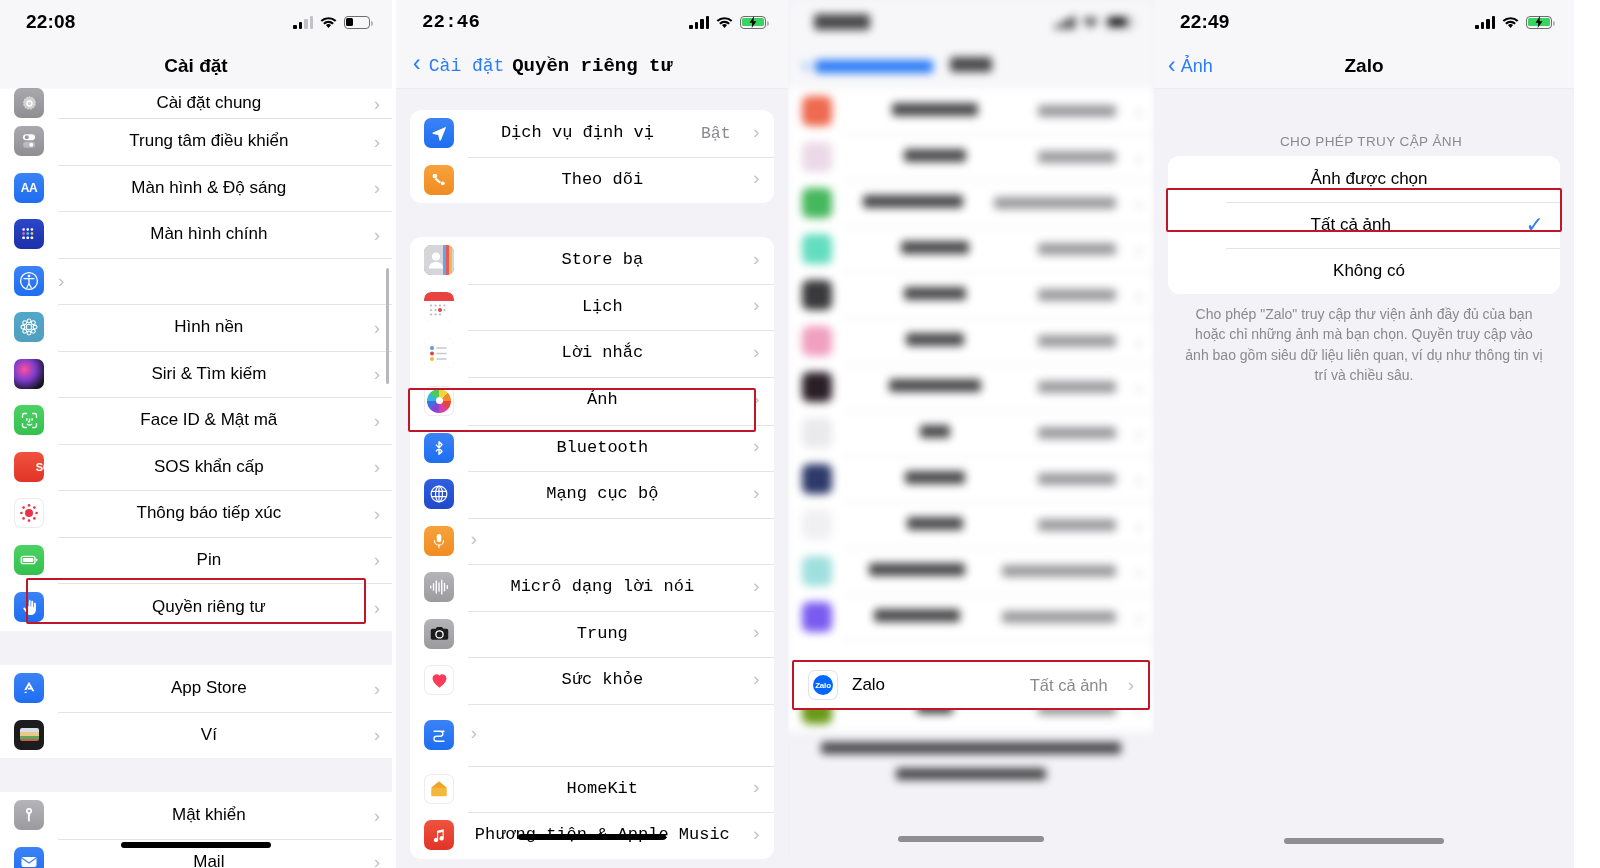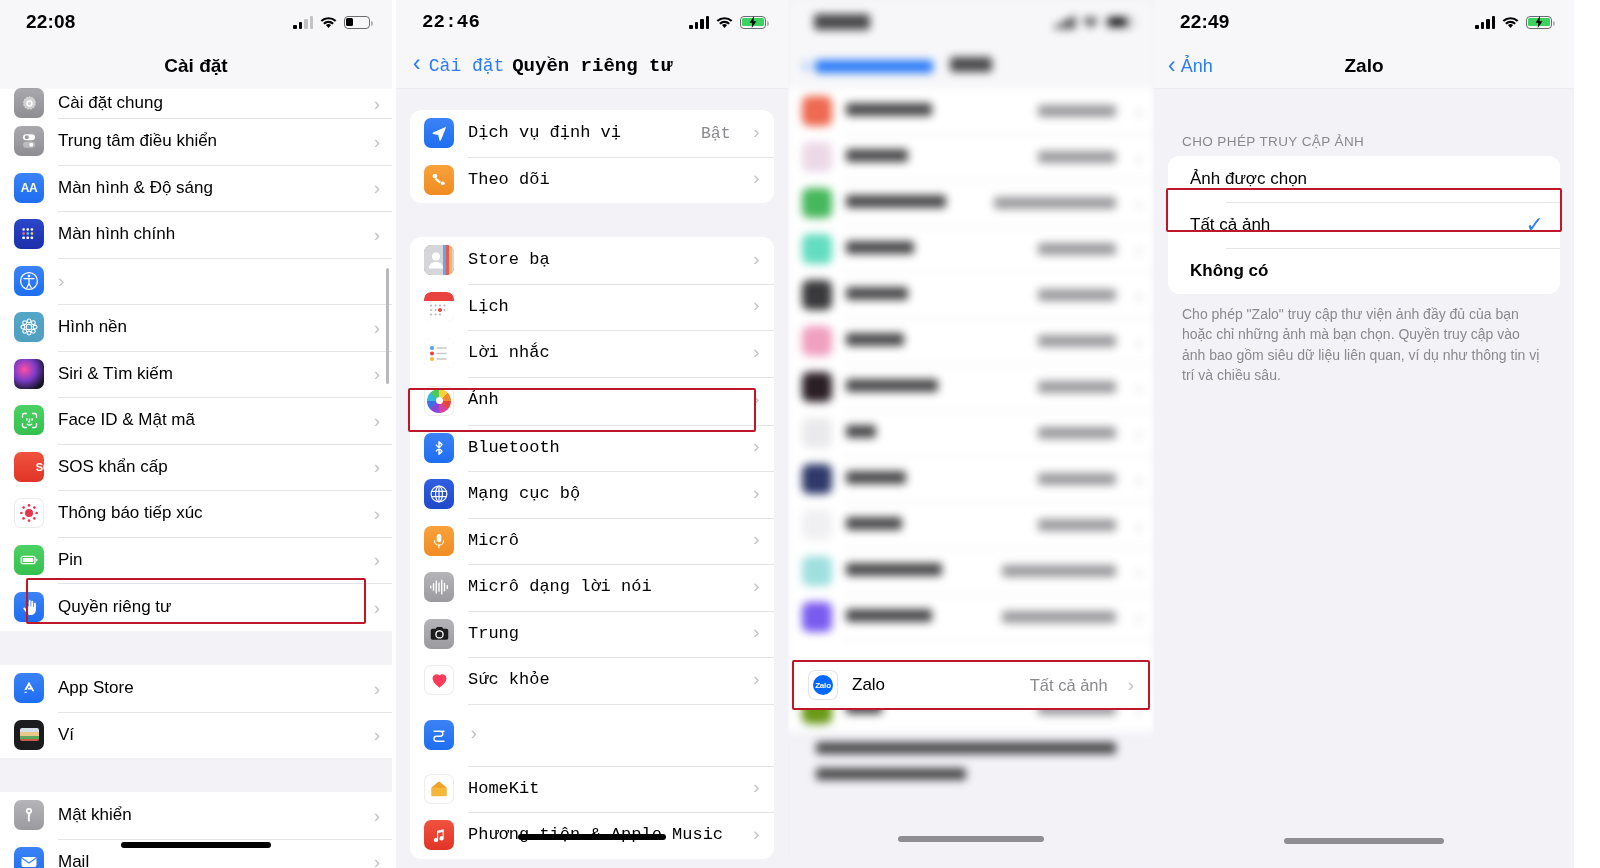--- a/index.html
+++ b/index.html
@@ -64,21 +64,21 @@
     white-space: nowrap;
   }
   .nav-back .chev { font-size: 23px; font-weight: 300; line-height: 1; margin-top:-2px; }
   .nav-title {
     position: absolute; left: 0; right: 0; text-align: center;
     font-size: 19px; font-weight: 700; color: #000;
     pointer-events: none;
   }
 
   
-  .content { position: relative; height: 780px; background: #f2f2f7; overflow: hidden; }
+  .content { position: relative; height: 780px; background: #f2f2f7; overflow: hidden; text-align: center; }
   .group {
     background: #fff; border-radius: 12px; margin: 0 14px;
     overflow: hidden;
   }
   .group.flush { border-radius: 0; margin: 0; }
   .row {
     display: flex; align-items: center; gap: 14px;
     padding: 0 12px 0 14px; min-height: 46.5px;
     position: relative; background: #fff;
   }
@@ -555,21 +555,20 @@
           <span class="arrow">›</span>
         </div>
         <div class="row">
           <span class="ico g-orange">
             <svg width="18" height="18" viewBox="0 0 24 24">
                 <rect x="9" y="2.6" width="6" height="11.2" rx="3" fill="#fff"></rect>
                 <path d="M6 11.5a6 6 0 0 0 12 0" stroke="#fff" stroke-width="1.6" fill="none" stroke-linecap="round"></path>
                 <path d="M12 17.6v3.4" stroke="#fff" stroke-width="1.6" stroke-linecap="round"></path>
               </svg>
           </span>
-          <span class="label">Micrô</span>
           <span class="arrow">›</span>
         </div>
         <div class="row">
           <span class="ico g-grey">
             <svg width="22" height="22" viewBox="0 0 24 24">
                 <g stroke="#fff" stroke-width="1.5" stroke-linecap="round">
                   <path d="M3 11v2M6 8.5v7M9 5.5v13M12 7.5v9M15 4.5v15M18 8v8M21 10.5v3"></path>
                 </g>
               </svg>
           </span>
@@ -799,21 +798,21 @@
       <div class="spacer-lg"></div>
       <div class="sec-header">CHO PHÉP TRUY CẬP ẢNH</div>
       <div class="group">
         <div class="row" style="padding-left:22px;min-height:46px;">
           <span class="label">Ảnh được chọn</span>
         </div>
         <div class="row" style="padding-left:22px;min-height:46px;">
           <span class="label">Tất cả ảnh</span>
           <span class="check">✓</span>
         </div>
-        <div class="row" style="padding-left:22px;min-height:46px;font-weight:bold;">
+        <div class="row" style="padding-left:22px;min-height:46px;">
           <span class="label">Không có</span>
         </div>
       </div>
       <div class="footnote">Cho phép "Zalo" truy cập thư viện ảnh đầy đủ của bạn hoặc chỉ những ảnh mà bạn chọn. Quyền truy cập vào ảnh bao gồm siêu dữ liệu liên quan, ví dụ như thông tin vị trí và chiều sâu.</div>
     </div>
 
     <div class="hl" style="left:12px;top:188px;width:396px;height:44px;"></div>
     <div class="home-ind grey" style="bottom:24px;width:160px;"></div>
   </div>
 

